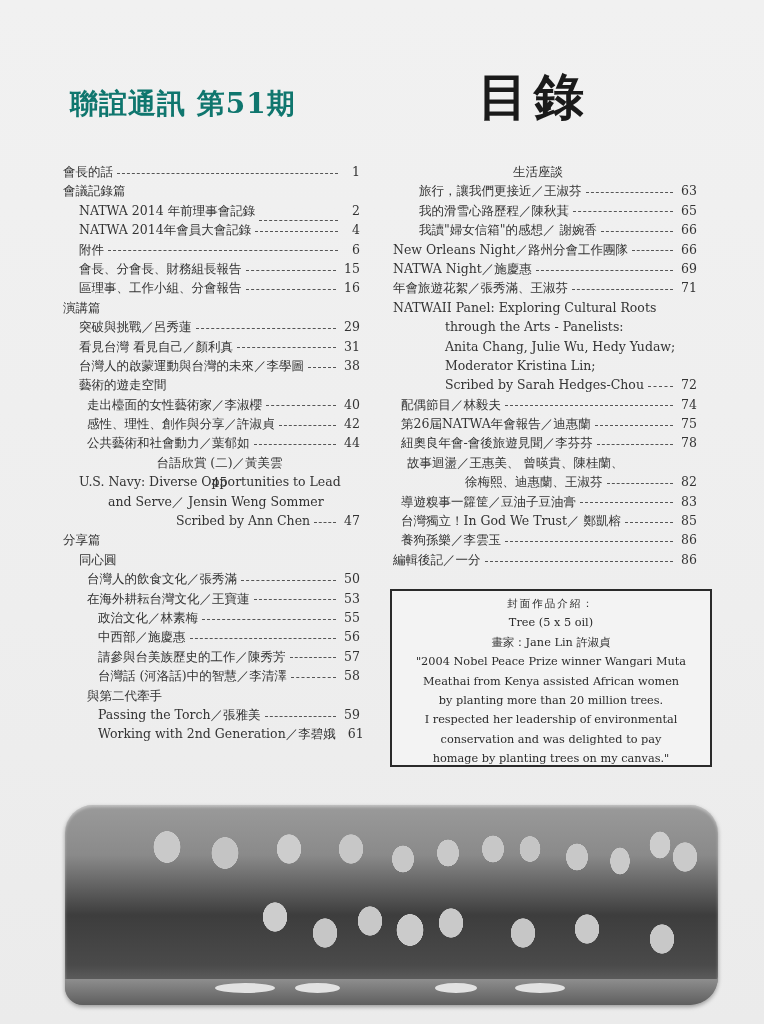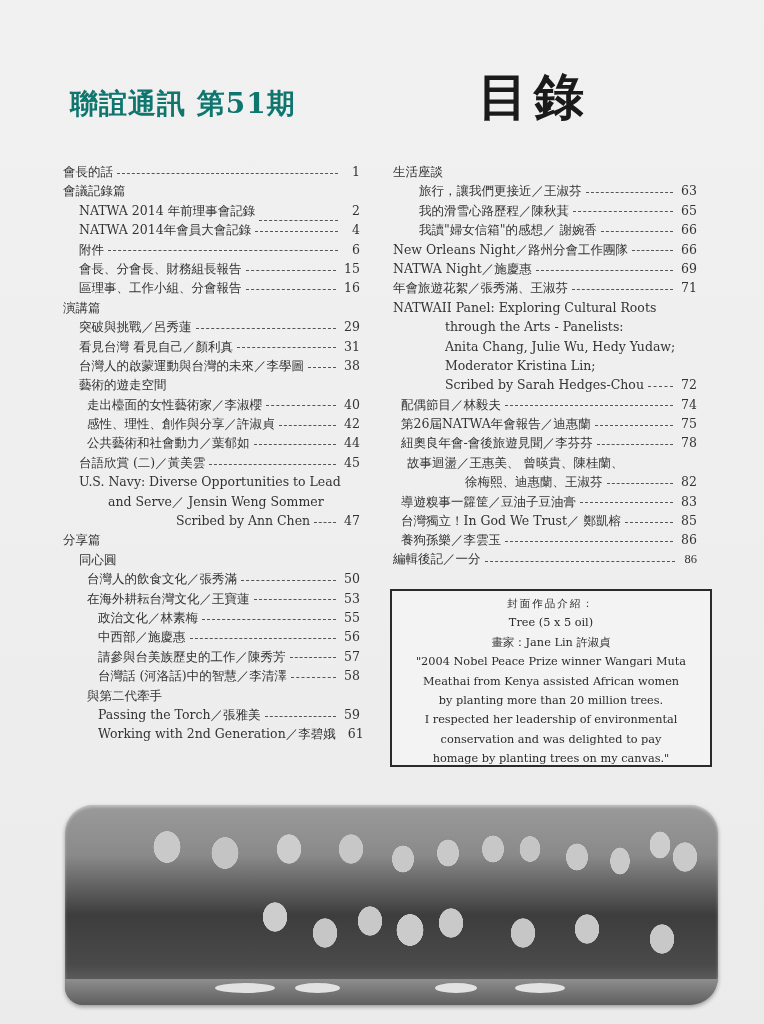--- a/index.html
+++ b/index.html
@@ -149,21 +149,21 @@
     <div class="toc-line" style="padding-left: 24px;">
       <span class="txt">感性、理性、創作與分享／許淑貞</span>
       <span class="dots"></span>
       <span class="pg">42</span>
     </div>
     <div class="toc-line" style="padding-left: 24px;">
       <span class="txt">公共藝術和社會動力／葉郁如</span>
       <span class="dots"></span>
       <span class="pg">44</span>
     </div>
-    <div class="toc-line" style="padding-left: 16px;">
+    <div class="toc-line" style="padding-left: 16px; flex-direction: column;">
       <span class="txt">台語欣賞 (二)／黃美雲</span>
       <span class="dots"></span>
       <span class="pg">45</span>
     </div>
     <div class="toc-line nodots" style="padding-left: 16px;">
       <span class="txt">U.S. Navy:  Diverse Opportunities to Lead</span>
       <span class="pg"></span>
     </div>
     <div class="toc-line nodots" style="padding-left: 45px;">
       <span class="txt">and Serve／ Jensin Weng Sommer</span>
@@ -221,21 +221,21 @@
       <span class="dots"></span>
       <span class="pg">59</span>
     </div>
     <div class="toc-line" style="padding-left: 35px;">
       <span class="txt">Working with 2nd Generation／李碧娥</span>
       <span class="dots"></span>
       <span class="pg">61</span>
     </div>
   </div>
 <div class="toc-col toc-right" id="toc-right">
-    <div class="toc-line nodots" style="padding-left: 0px;">
+    <div class="toc-line nodots" style="padding-left: 0px; justify-content: center;">
       <span class="txt">生活座談</span>
       <span class="pg"></span>
     </div>
     <div class="toc-line" style="padding-left: 26px;">
       <span class="txt">旅行，讓我們更接近／王淑芬</span>
       <span class="dots"></span>
       <span class="pg">63</span>
     </div>
     <div class="toc-line" style="padding-left: 26px;">
       <span class="txt">我的滑雪心路歷程／陳秋萁</span>
@@ -315,21 +315,21 @@
     <div class="toc-line" style="padding-left: 8px;">
       <span class="txt">台灣獨立！In God We Trust／ 鄭凱榕</span>
       <span class="dots"></span>
       <span class="pg">85</span>
     </div>
     <div class="toc-line" style="padding-left: 8px;">
       <span class="txt">養狗孫樂／李雲玉</span>
       <span class="dots"></span>
       <span class="pg">86</span>
     </div>
-    <div class="toc-line" style="padding-left: 0px; font-family: Liberation Serif, serif;">
+    <div class="toc-line" style="padding-left: 0px;">
       <span class="txt">編輯後記／一分</span>
       <span class="dots"></span>
       <span class="pg">86</span>
     </div>
   </div>
 
 <div class="cover-box">
   <div class="cl first">封面作品介紹：</div>
   <div class="cl">Tree  (5 x 5 oil)</div>
   <div class="cl">畫家：Jane Lin  許淑貞</div>

